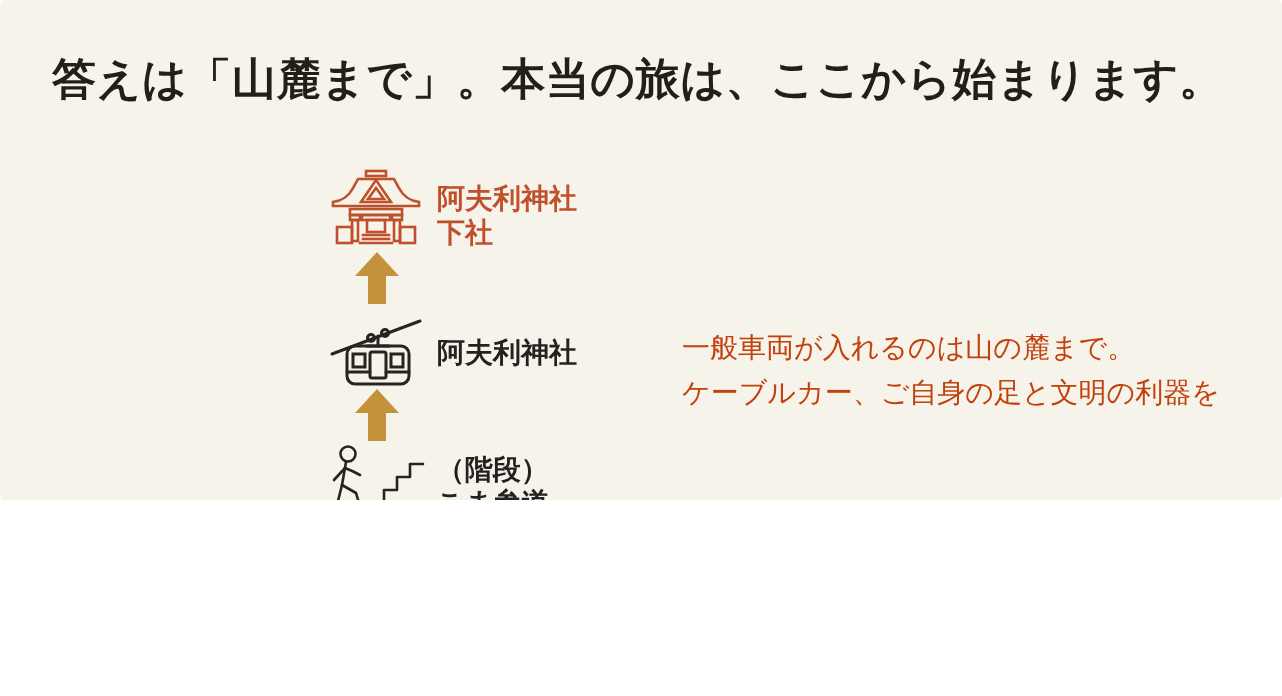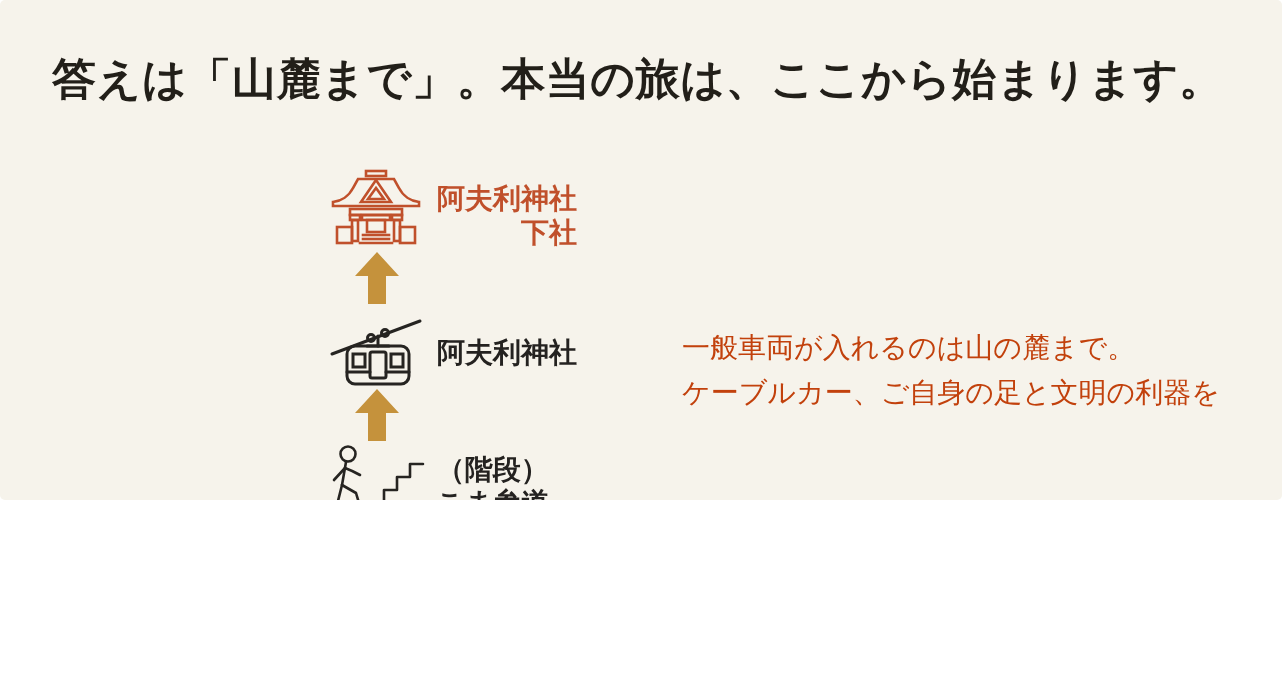--- a/index.html
+++ b/index.html
@@ -41,21 +41,20 @@
   .arrow-1 { top: 252px; }
   .arrow-2 { top: 389px; }
   .arrow-3 { top: 519px; }
 
   .step-label {
     font-size: 28px;
     font-weight: 700;
     color: #242220;
     line-height: 34px;
     white-space: nowrap;
-    text-align: right;
   }
   .shrine-label   { left: 437px; top: 182px; color: #c0502b; }
   .cablecar-label { left: 437px; top: 336px; }
   .stairs-label   { left: 436px; top: 453px; text-align: center; line-height: 33px; }
 
   .parking-box {
     left: 256px;
     top: 571px;
     width: 346px;
     height: 84px;

